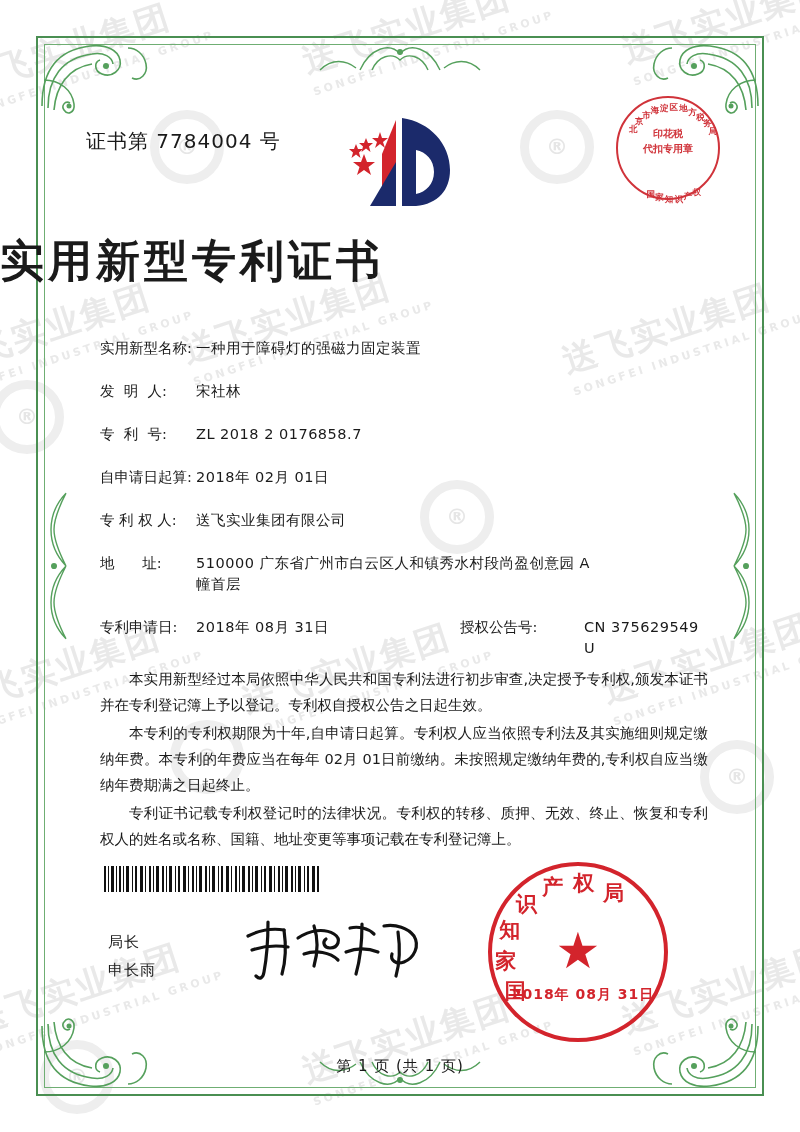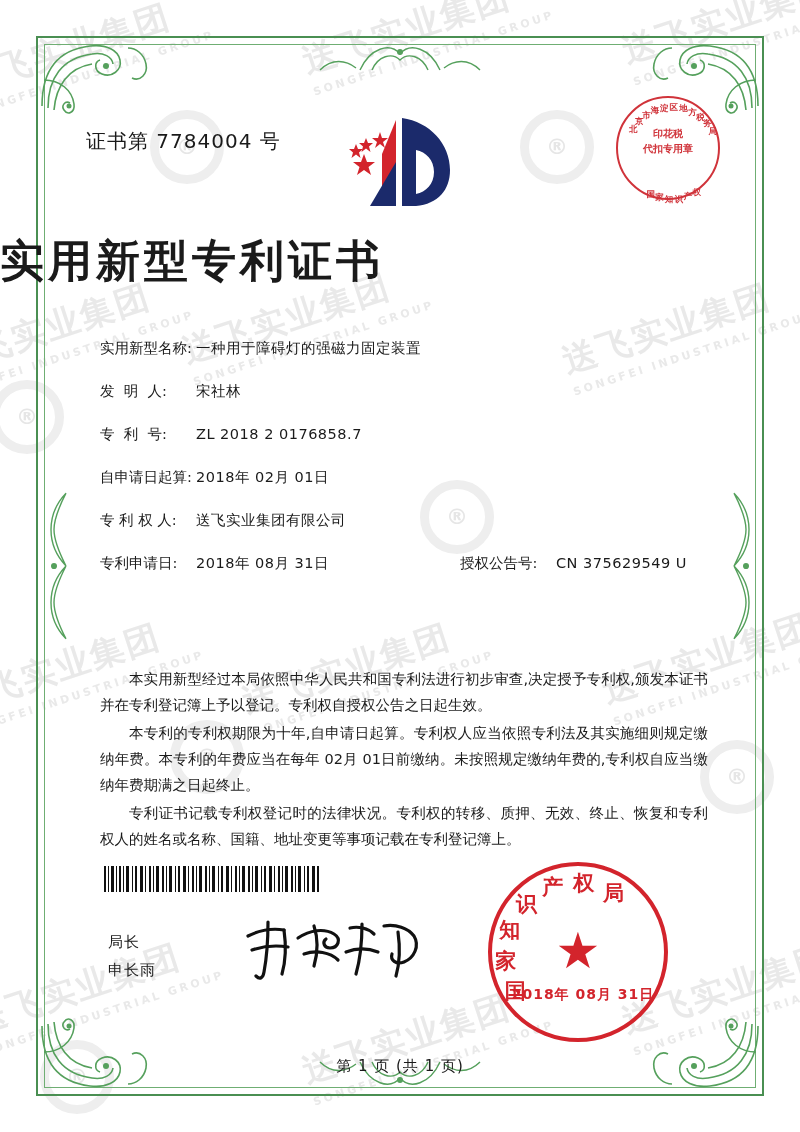--- a/index.html
+++ b/index.html
@@ -206,20 +206,21 @@
     flex: 1;
     letter-spacing: 0.5px;
   }
   .field-row.two-col .col-a {
     flex: 0 0 360px;
     display: flex;
   }
   .field-row.two-col .col-b {
     flex: 1;
     display: flex;
+    gap: 28px;
   }
   .field-row.two-col .col-b .field-label { width: 96px; flex: 0 0 96px; }
 
   .paragraphs {
     position: absolute;
     left: 100px;
     right: 92px;
     top: 666px;
     font-size: 14.5px;
     line-height: 26px;
@@ -537,20 +538,25 @@
       <div class="field-label">专  利  号:</div>
       <div class="field-value">ZL 2018 2 0176858.7</div>
     </div>
     <div class="field-row">
       <div class="field-label">自申请日起算:</div>
       <div class="field-value">2018年 02月 01日</div>
     </div>
     <div class="field-row">
       <div class="field-label">专 利 权 人:</div>
       <div class="field-value">送飞实业集团有限公司</div>
+    </div>
+    <div class="field-row">
+      <div class="field-label">地      址:</div>
+      <div class="field-value" style="white-space:pre-line;">510000  广东省广州市白云区人和镇秀水村段尚盈创意园 A
+幢首层</div>
     </div>
     <div class="field-row two-col">
       <div class="col-a">
         <div class="field-label">专利申请日:</div>
         <div class="field-value">2018年 08月 31日</div>
       </div>
       <div class="col-b">
         <div class="field-label">授权公告号:</div>
         <div class="field-value">CN 375629549 U</div>
       </div>

